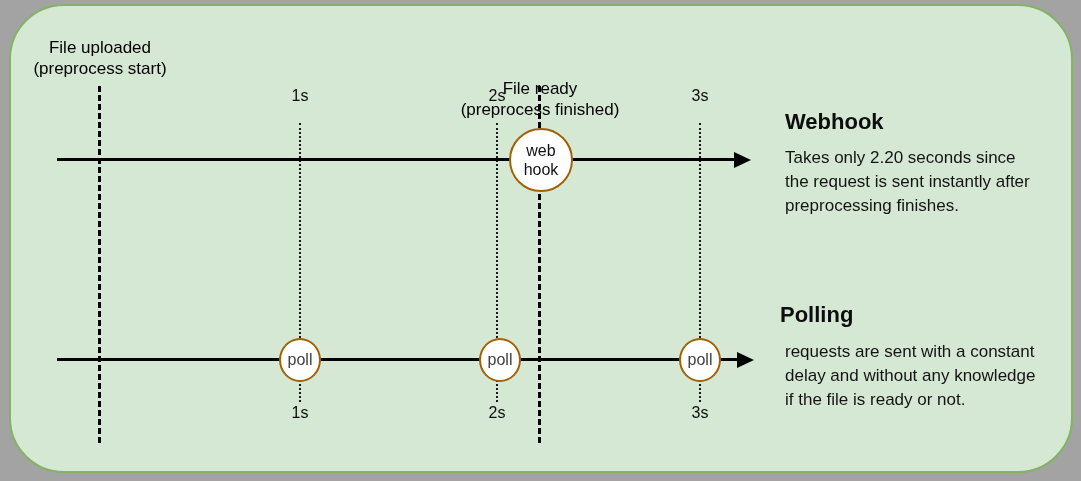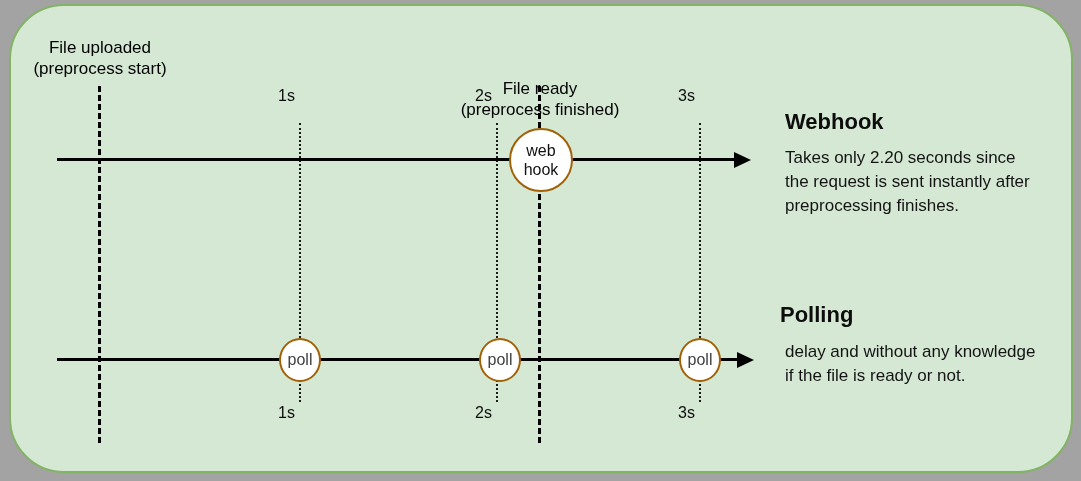--- a/index.html
+++ b/index.html
@@ -28,21 +28,21 @@
   .event-label {
     width: 190px;
     text-align: center;
     font-size: 17px;
     line-height: 21px;
     color: #000;
     z-index: 5;
   }
   .tick-label {
     width: 44px;
-    text-align: left;
+    text-align: center;
     font-size: 16px;
     color: #0d0d0d;
     z-index: 5;
   }
   .vline-dashed {
     width: 0;
     border-left: 3px dashed #000;
     z-index: 1;
   }
   .vline-dotted {
@@ -152,17 +152,18 @@
 
   <div class="abs side-heading" style="left:785px; top:101px;">Webhook</div>
   <div class="abs side-desc" style="left:785px; top:146px;">
     <div>Takes only 2.20 seconds since</div>
     <div>the request is sent instantly after</div>
     <div>preprocessing finishes.</div>
   </div>
 
   <div class="abs side-heading" style="left:780px; top:294px;">Polling</div>
   <div class="abs side-desc" style="left:785px; top:340px;">
+    <div>requests are sent with a constant</div>
     <div>delay and without any knowledge</div>
     <div>if the file is ready or not.</div>
   </div>
 
 </div>
 
 </body></html>

